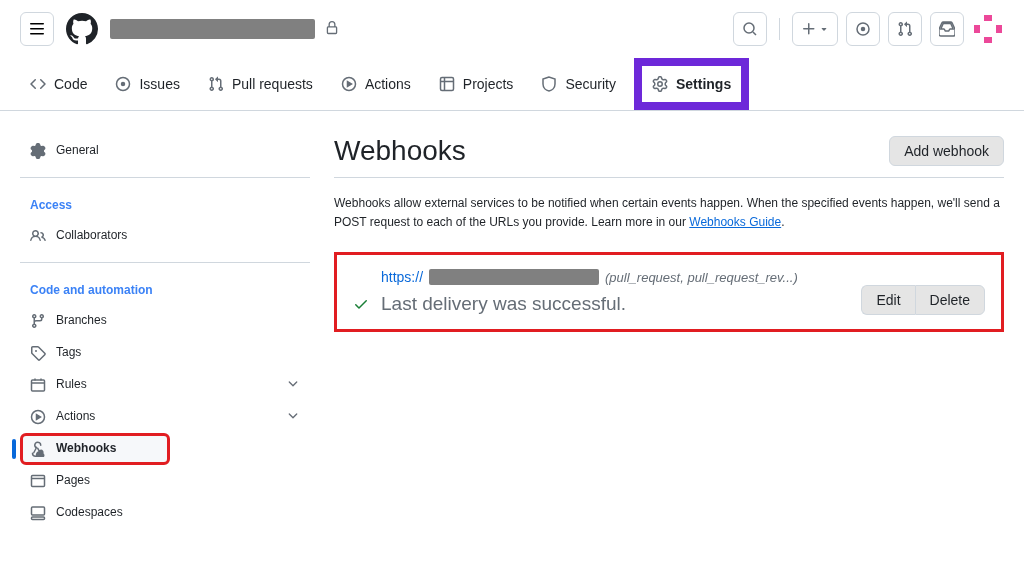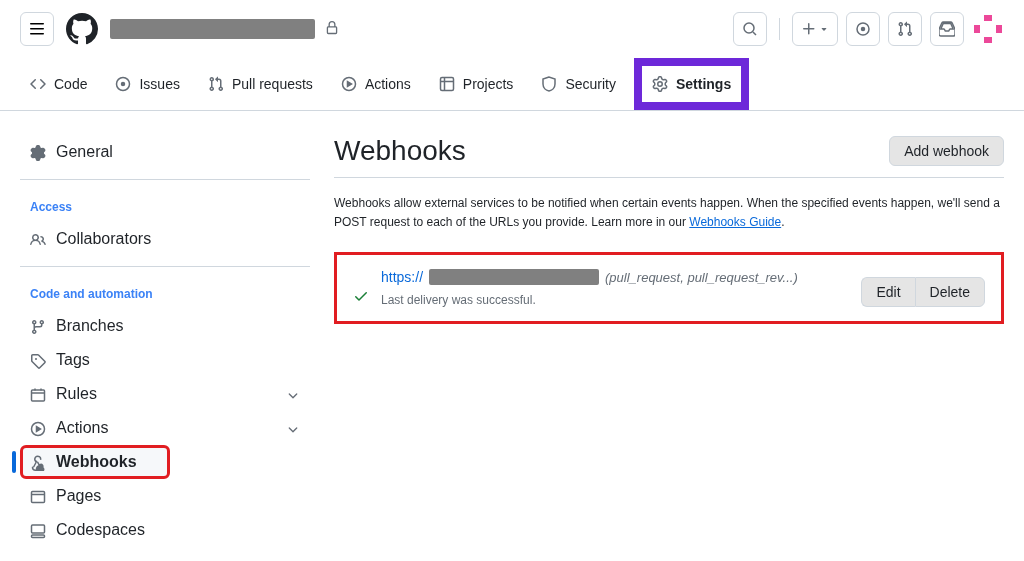--- a/index.html
+++ b/index.html
@@ -25,21 +25,21 @@
     .repo-nav-list { display: flex; gap: 8px; list-style: none; }
     .repo-nav-item { display: flex; align-items: center; gap: 8px; padding: 10px 10px; cursor: pointer; color: #1f2328; font-size: 14px; }
     .repo-nav-item.highlighted { border: 8px solid #6d28d9; font-weight: 600; }
     .repo-nav-item svg { color: #656d76; }
     
     
     .main { display: flex; padding: 24px 20px; gap: 24px; }
     
     
     .sidebar { width: 290px; flex-shrink: 0; }
-    .sidebar-item { display: flex; align-items: flex-end; gap: 10px; padding: 8px 10px; border-radius: 6px; cursor: pointer; font-size: 16px; }
+    .sidebar-item { display: flex; align-items: flex-start; gap: 10px; padding: 8px 10px; border-radius: 6px; cursor: pointer; font-size: 12px; }
     .sidebar-item.active { background: #f6f8fa; font-weight: 600; position: relative; }
     .sidebar-item.active::before { content: ''; position: absolute; left: -8px; top: 6px; bottom: 6px; width: 4px; background: #0969da; border-radius: 2px; }
     .sidebar-item svg { color: #656d76; flex-shrink: 0; }
     .sidebar-item.highlighted-red { outline: 3px solid #e11d21; outline-offset: -3px; }
     .sidebar-chevron { margin-left: auto; }
     .sidebar-section-heading { font-size: 12px; font-weight: 600; color: #3b82f6; padding: 8px 10px; margin-top: 12px; }
     .sidebar-divider { height: 1px; background: #d0d7de; margin: 10px 0; }
     
     
     .content { flex: 1; }
@@ -51,21 +51,21 @@
     .link { color: #0969da; text-decoration: underline; cursor: pointer; }
     
     .webhook-list { margin-top: 20px; }
     .webhook-item { border: 3px solid #e11d21; padding: 14px 16px; display: flex; align-items: flex-end; gap: 12px; }
     .webhook-check { color: #1a7f37; margin-top: 2px; }
     .webhook-info { flex: 1; }
     .webhook-url-row { display: flex; align-items: center; gap: 6px; }
     .webhook-proto { color: #0969da; }
     .webhook-redacted { width: 170px; height: 16px; background: #808080; border-radius: 2px; }
     .webhook-events { color: #656d76; font-style: italic; font-size: 13px; }
-    .webhook-status { color: #656d76; font-size: 12px; margin-top: 8px; }
+    .webhook-status { color: #656d76; font-size: 19px; margin-top: 8px; }
     .webhook-actions { display: flex; }
     .webhook-actions .btn { border-radius: 0; }
     .webhook-actions .btn:first-child { border-radius: 6px 0 0 6px; border-right: none; }
     .webhook-actions .btn:last-child { border-radius: 0 6px 6px 0; }
   </style>
 </head>
 <body>
 
 <div class="top-header">
   <div class="top-left">

